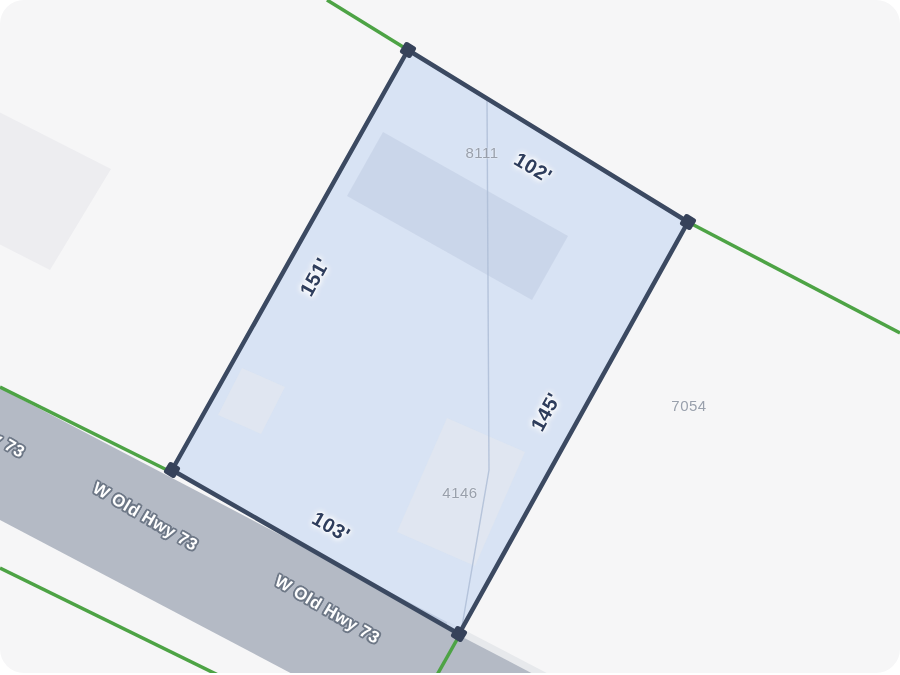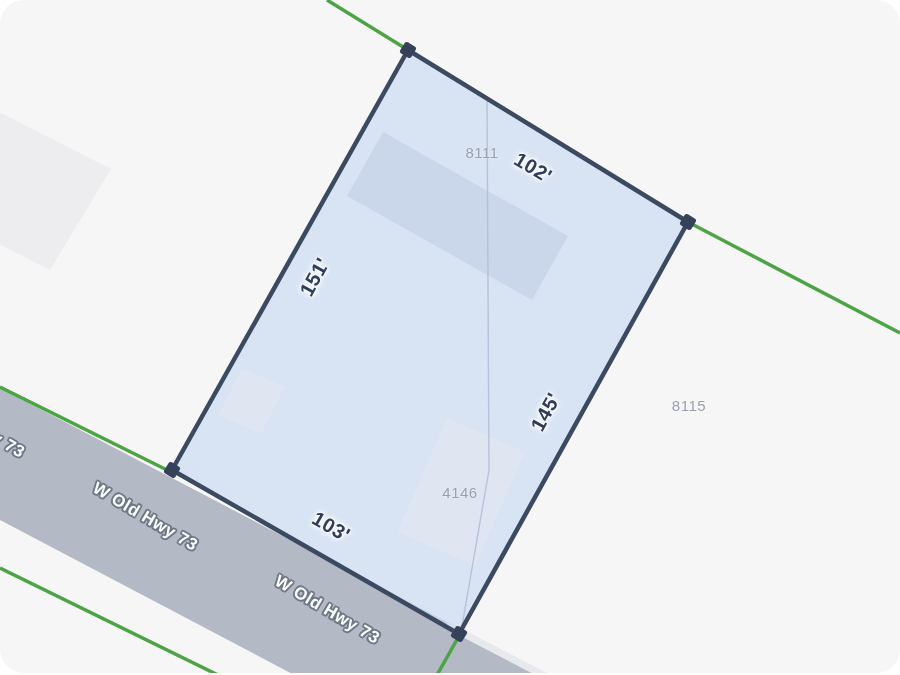--- a/index.html
+++ b/index.html
@@ -76,21 +76,21 @@
     <polygon points="408,50 688,222 459,634 172,470" fill="none" stroke="#3b4961" stroke-width="4.5" stroke-linejoin="round"></polygon>
 
     <rect x="401.5" y="43.5" width="13" height="13" rx="2.5" fill="#36425a" transform="rotate(31 408 50)"></rect>
     <rect x="681.5" y="215.5" width="13" height="13" rx="2.5" fill="#36425a" transform="rotate(31 688 222)"></rect>
     <rect x="452.5" y="627.5" width="13" height="13" rx="2.5" fill="#36425a" transform="rotate(31 459 634)"></rect>
     <rect x="165.5" y="463.5" width="13" height="13" rx="2.5" fill="#36425a" transform="rotate(31 172 470)"></rect>
   </svg>
 
   <div class="map-label parcel-number" style="left:482px; top:152px;">8111</div>
   <div class="map-label parcel-number" style="left:460px; top:492px;">4146</div>
-  <div class="map-label parcel-number" style="left:689px; top:405px;">8115</div>
+  <div class="map-label parcel-number" style="left:689px; top:405px;">7054</div>
 
   <div class="map-label measurement" style="left:533px; top:168px; --r:31deg;">102'</div>
   <div class="map-label measurement" style="left:315px; top:277px; --r:-61deg;">151'</div>
   <div class="map-label measurement" style="left:546px; top:412px; --r:-61deg;">145'</div>
   <div class="map-label measurement" style="left:331px; top:527px; --r:30deg;">103'</div>
 
   <div class="map-label road-name" style="left:-28px; top:424px; --r:30.5deg;">W Old Hwy 73</div>
   <div class="map-label road-name" style="left:145px; top:517px; --r:30.5deg;">W Old Hwy 73</div>
   <div class="map-label road-name" style="left:327px; top:610px; --r:30.5deg;">W Old Hwy 73</div>
 

